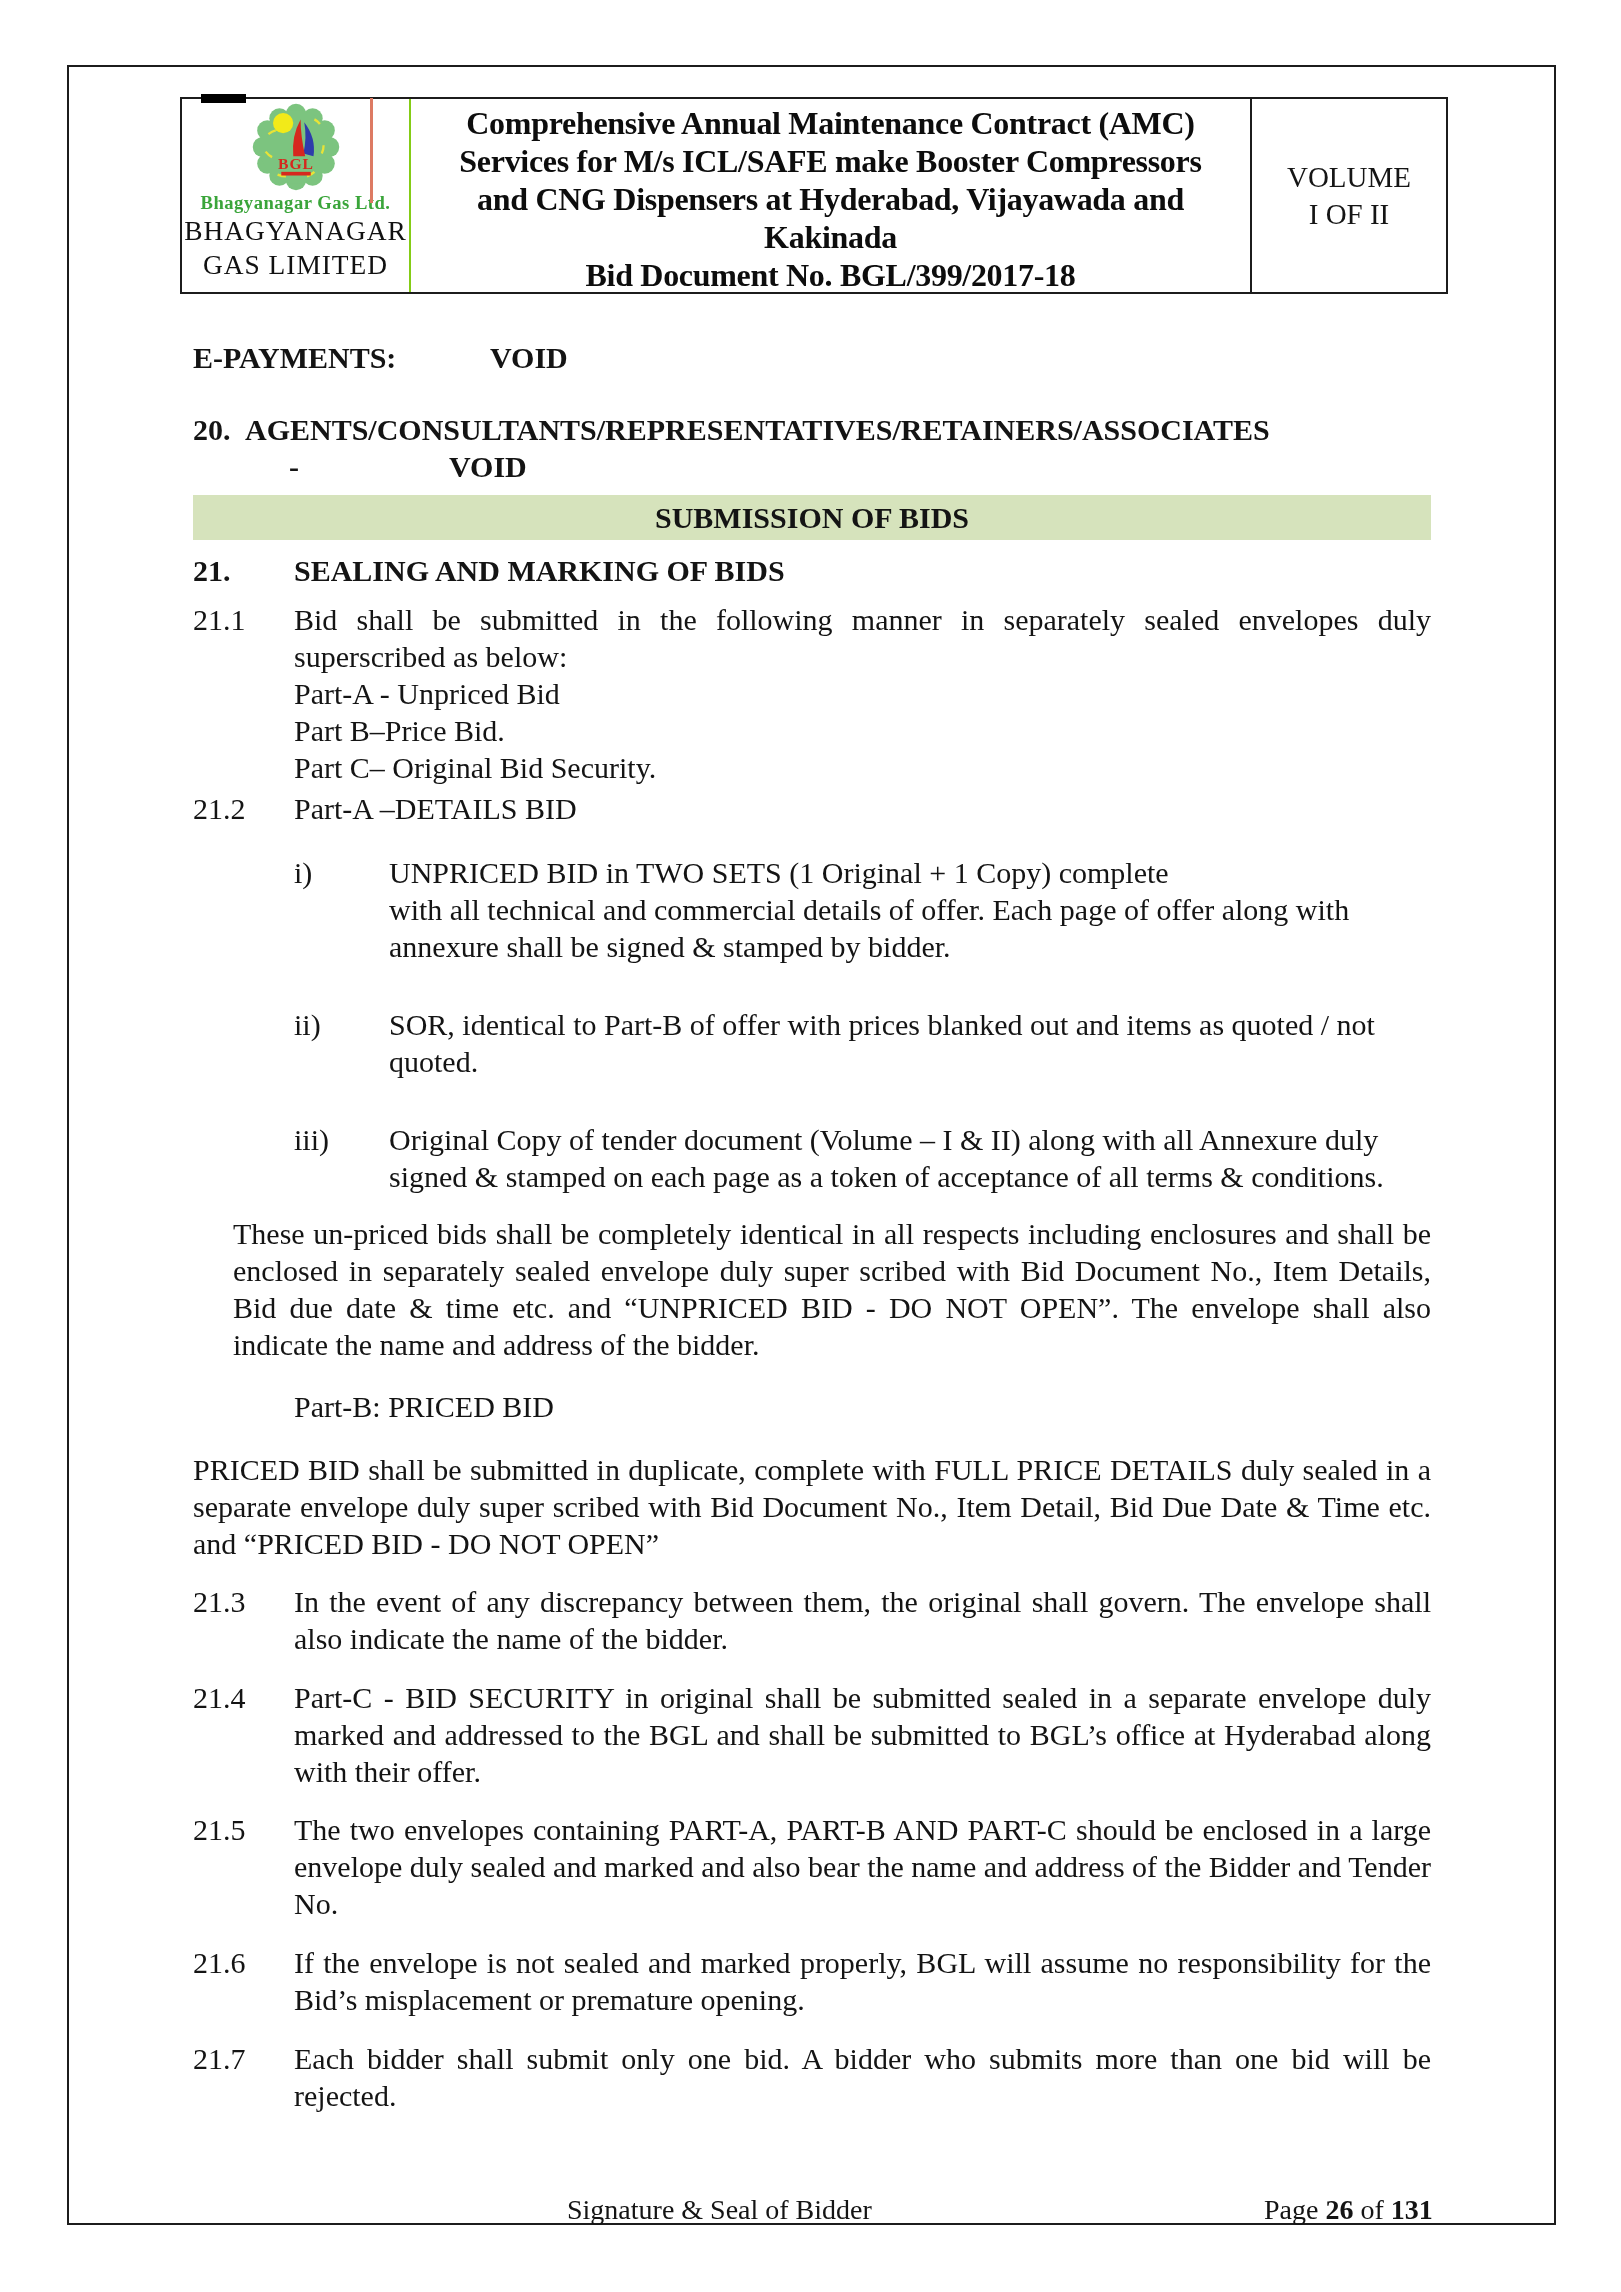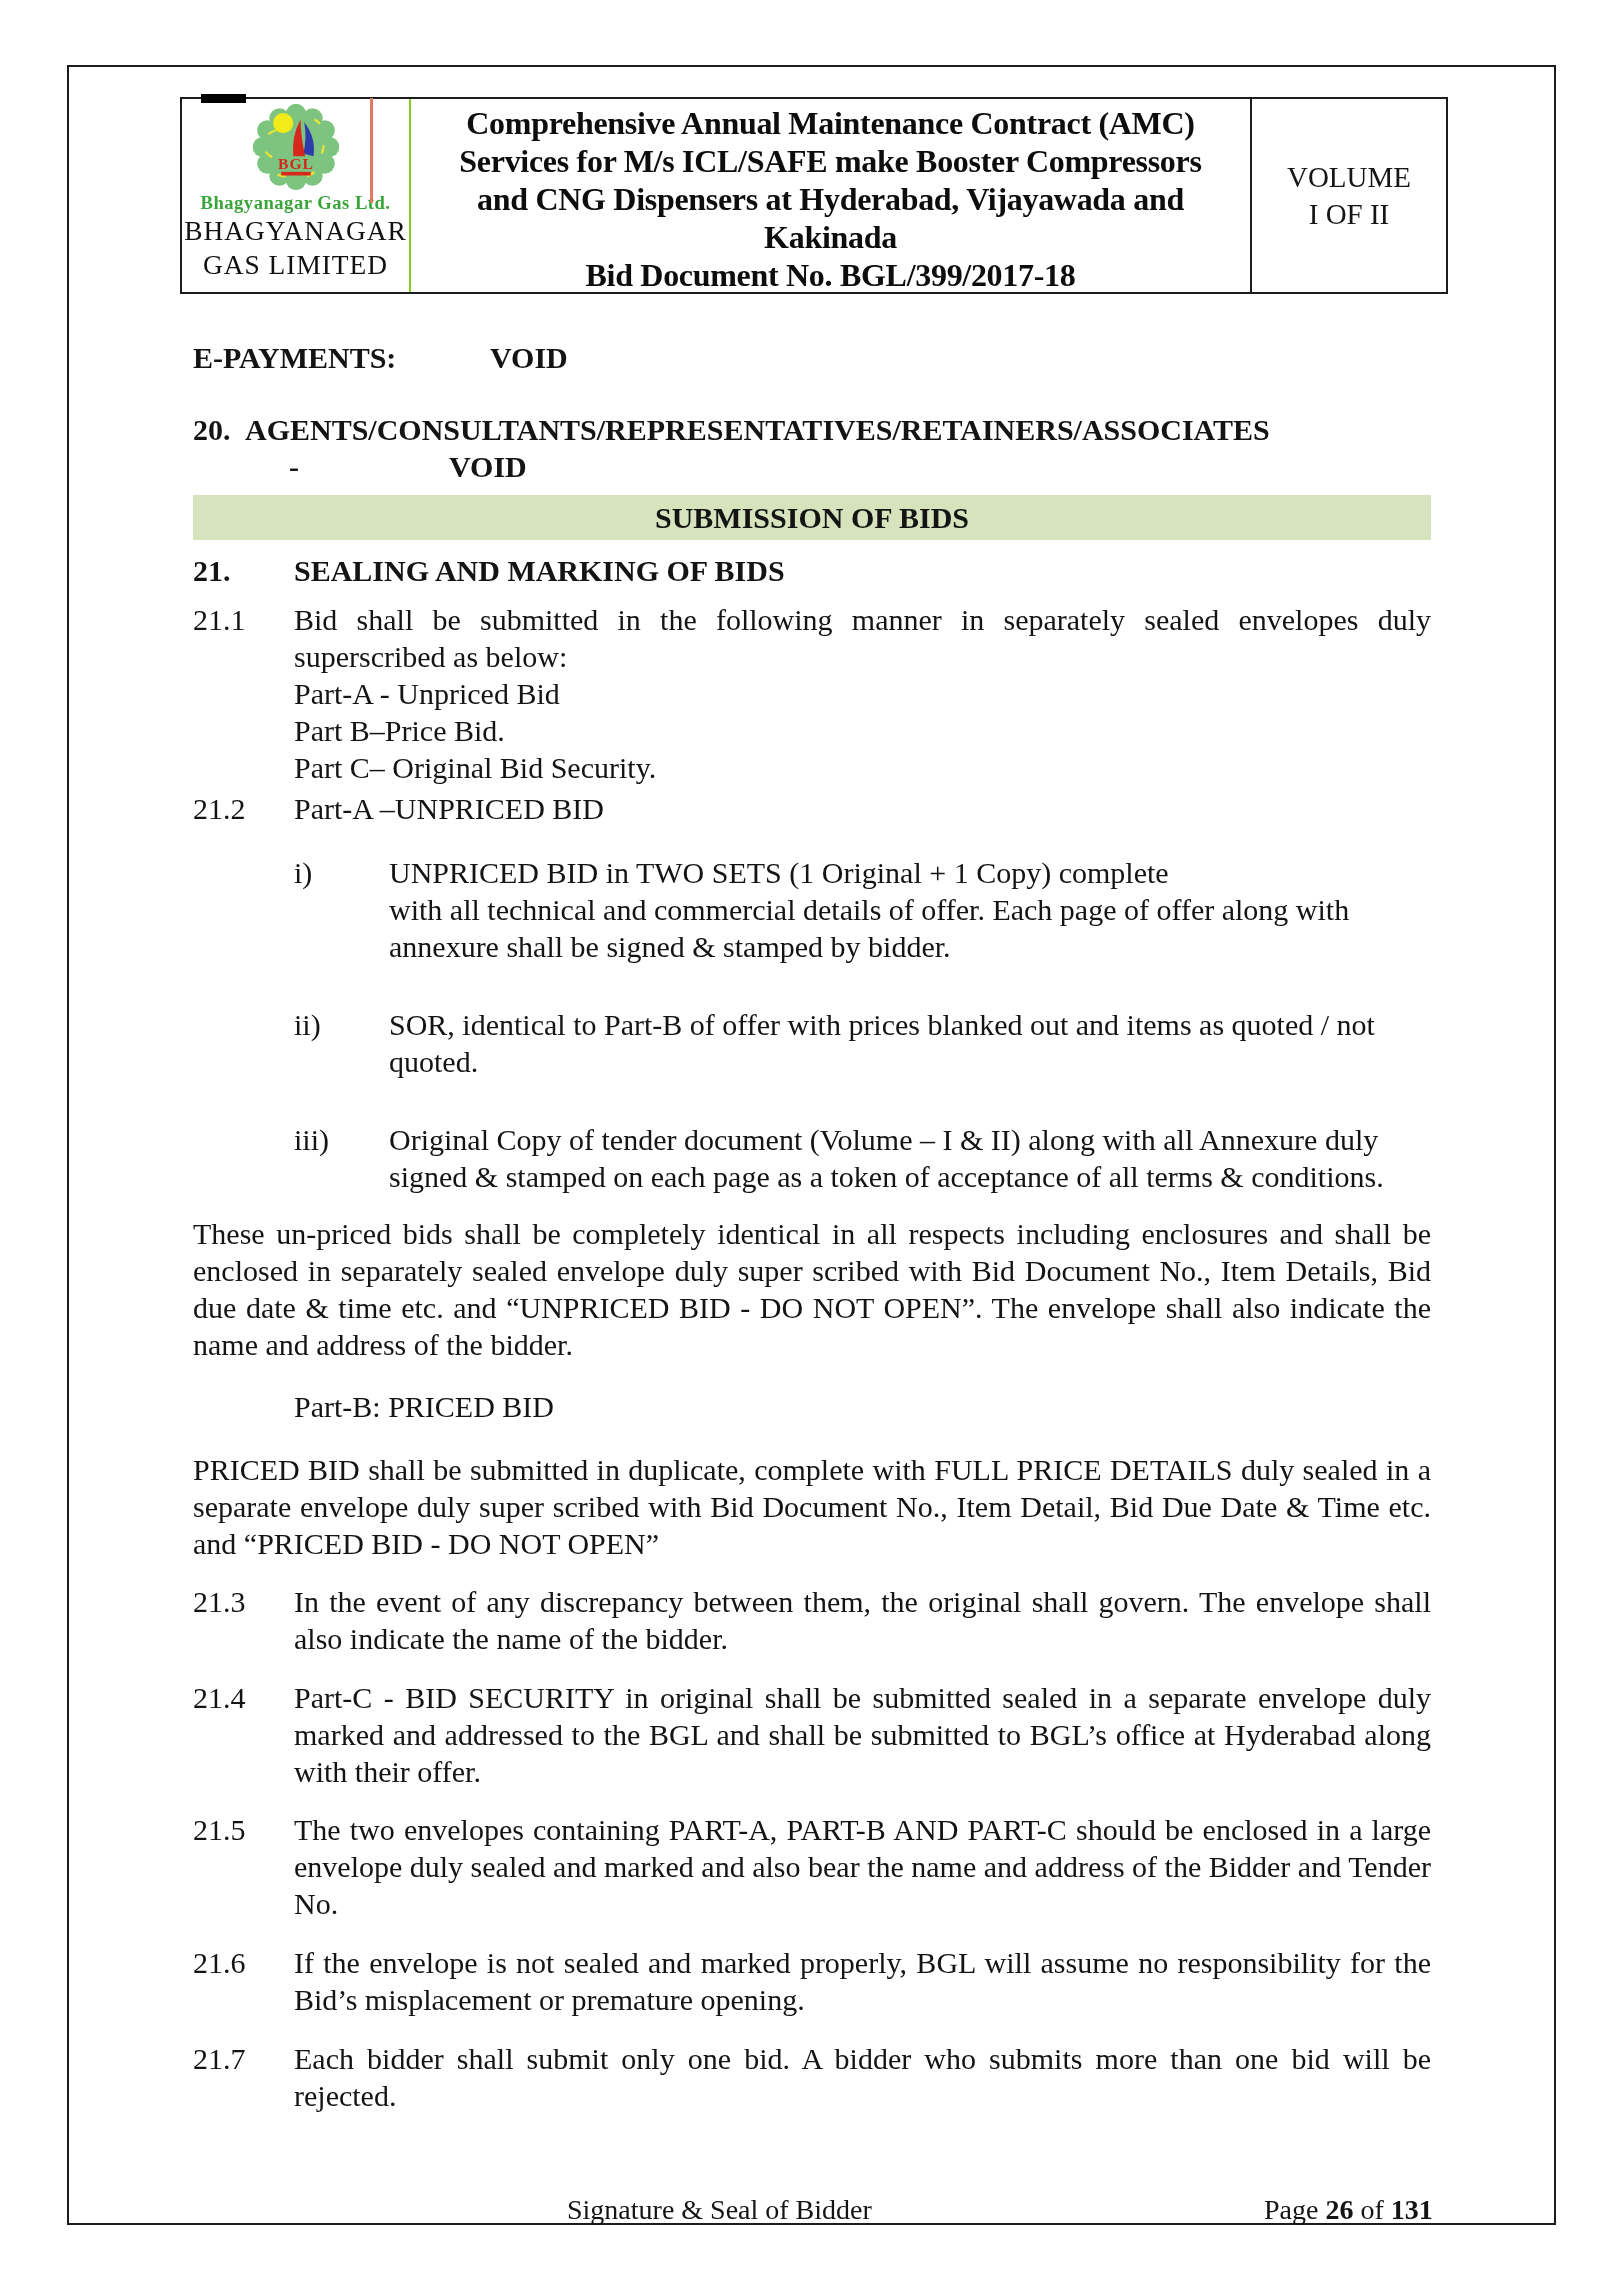--- a/index.html
+++ b/index.html
@@ -67,21 +67,21 @@
   .clause{display:flex;margin-top:11.8px;}
   .cl-body{flex:1;}
   .cl-just{text-align:justify;}
   .part-line{text-align:left;}
   .clause-212{display:flex;margin-top:4px;}
   .roman{display:flex;margin-left:101px;}
   .roman-num{width:95px;flex:none;}
   .roman-text{white-space:pre-line;flex:1;}
   .rm1{margin-top:27.4px;}
   .rm2,.rm3{margin-top:41px;}
-  .para-full{text-align:justify;margin-top:19.6px;}
+  .para-full{text-align:justify;margin-top:19.6px;margin-left:40px;}
   .subhead{margin-left:101px;margin-top:25.5px;}
   .para-priced{text-align:justify;margin-top:25.5px;}
   .clause-n{display:flex;margin-top:21.6px;}
   
   .footer-sig{position:absolute;left:567px;top:2194px;font-size:28px;color:#141414;}
   .footer-page{position:absolute;left:1264px;top:2194px;font-size:28px;color:#141414;}
   .footer-page b{font-weight:bold;}
 </style>
 </head>
 <body>
@@ -166,21 +166,21 @@
       <div class="cl-body">
         <div class="cl-just">Bid shall be submitted in the following manner in separately sealed envelopes duly superscribed as below:</div>
         <div class="part-line">Part-A - Unpriced Bid</div>
         <div class="part-line">Part B–Price Bid.</div>
         <div class="part-line">Part C– Original Bid Security.</div>
       </div>
     </div>
 
     <div class="clause-212">
       <span class="cl-num">21.2</span>
-      <span>Part-A –UNPRICED BID</span>
+      <span>Part-A –DETAILS BID</span>
     </div>
 
     <div class="roman rm1">
       <span class="roman-num">i)</span>
       <span class="roman-text">UNPRICED BID in TWO SETS (1 Original + 1 Copy) complete
 with all technical and commercial details of offer. Each page of offer along with
 annexure shall be signed &amp; stamped by bidder.</span>
     </div>
     <div class="roman rm2">
       <span class="roman-num">ii)</span>

